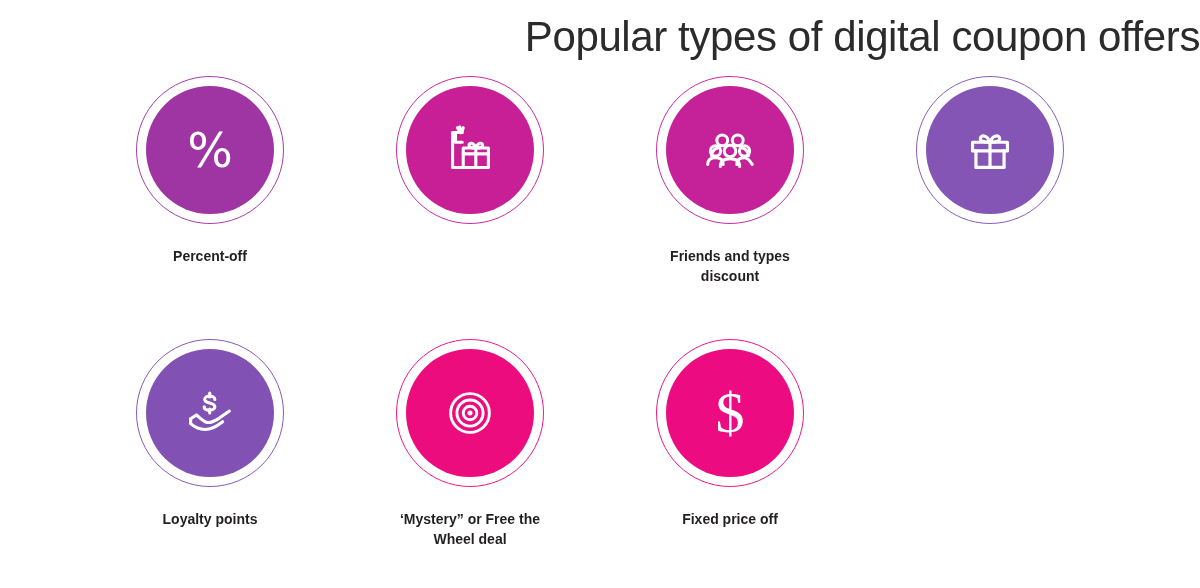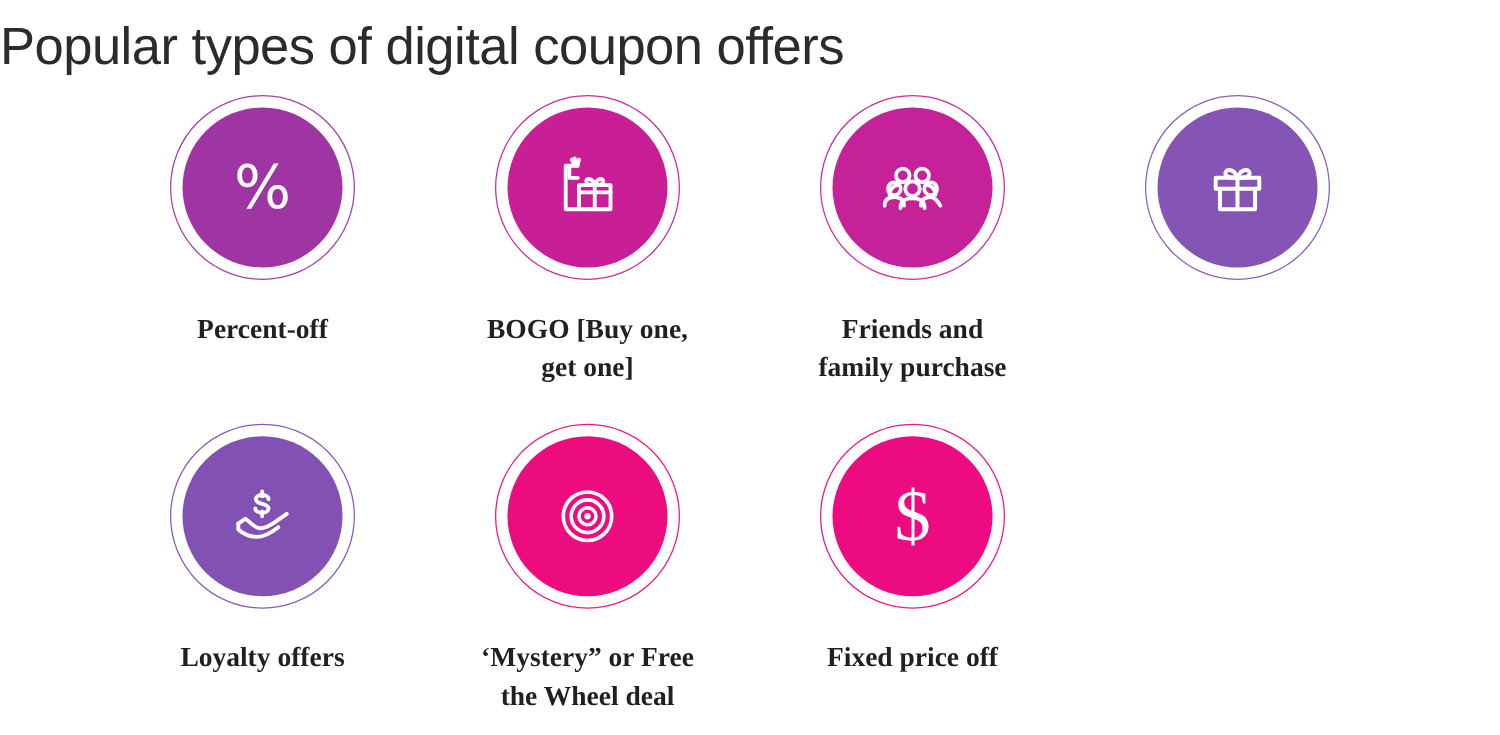--- a/index.html
+++ b/index.html
@@ -22,21 +22,21 @@
     height: 588px;
     position: relative;
     background: #ffffff;
   }
 
   .page-title {
     position: absolute;
     top: 12px;
     left: 0;
     width: 1200px;
-    text-align: left;
+    text-align: right;
     font-size: 42px;
     font-weight: 400;
     letter-spacing: -0.4px;
     color: #2b2b2b;
     line-height: 1.18;
     white-space: nowrap;
   }
 
   .grid {
     position: absolute;
@@ -121,25 +121,24 @@
     font-size: 58px;
     font-weight: 400;
     line-height: 1;
     font-family: "Liberation Serif", serif;
   }
 
   .cell-label {
     margin-top: 33px;
     width: 175px;
     text-align: center;
-    font-size: 22px;
+    font-size: 14px;
     font-weight: bold;
     line-height: 1.42;
     color: #231f20;
-    font-family: Liberation Serif, serif;
   }
 </style>
 </head>
 <body>
 
 <div class="infographic">
 
   <div class="page-title">Popular types of digital coupon offers</div>
 
   <div class="grid">
@@ -162,42 +161,41 @@
             <path d="M17 14 L17 24 L24 24"></path>
             <path d="M19 9 L22 14 M25 9 L23.5 14 M21.5 8 L21.5 13"></path>
             <rect x="25" y="30" width="26" height="20"></rect>
             <line x1="25" y1="36" x2="51" y2="36"></line>
             <line x1="38" y1="30" x2="38" y2="50"></line>
             <path d="M38 30 C36 24, 31 24, 31 27 C31 29.5, 35 30, 38 30 Z"></path>
             <path d="M38 30 C40 24, 45 24, 45 27 C45 29.5, 41 30, 38 30 Z"></path>
           </svg>
         </span>
       </div>
-      <div class="cell-label">BOGO [Buy one, get one]</div>
     </div>
 
     <div class="cell">
       <div class="badge" style="color:#c5229a">
         <span class="disc"></span>
         <span class="glyph">
           <svg viewBox="0 0 64 64" fill="none" stroke="#ffffff" stroke-width="3.1" stroke-linecap="round" stroke-linejoin="round">
             <circle cx="24" cy="22" r="5.6"></circle>
             <circle cx="40" cy="22" r="5.6"></circle>
             <path d="M13 38 C13 32, 18 30, 20 30"></path>
             <path d="M51 38 C51 32, 46 30, 44 30"></path>
             <circle cx="17" cy="33" r="5.3"></circle>
             <circle cx="47" cy="33" r="5.3"></circle>
             <circle cx="32" cy="33" r="6"></circle>
             <path d="M9 47 C9 41, 13 40, 17 40 C21 40, 25 41, 25 47"></path>
             <path d="M39 47 C39 41, 43 40, 47 40 C51 40, 55 47, 55 47"></path>
             <path d="M22 49 C22 42, 27 41, 32 41 C37 41, 42 42, 42 49"></path>
           </svg>
         </span>
       </div>
-      <div class="cell-label">Friends and family purchase</div>
+      <div class="cell-label">Friends and types discount</div>
     </div>
 
     <div class="cell">
       <div class="badge" style="color:#8455b5">
         <span class="disc"></span>
         <span class="glyph">
           <svg viewBox="0 0 64 64" fill="none" stroke="#ffffff" stroke-width="3.3" stroke-linecap="round" stroke-linejoin="round">
             <rect x="14" y="24" width="36" height="9"></rect>
             <path d="M17.5 33 L17.5 50 L46.5 50 L46.5 33"></path>
             <line x1="32" y1="24" x2="32" y2="50"></line>
@@ -214,21 +212,21 @@
         <span class="glyph">
           <svg viewBox="0 0 64 64" fill="none" stroke="#ffffff" stroke-width="3.2" stroke-linecap="round" stroke-linejoin="round">
             <path d="M37 18 C37 15.5, 34 14.5, 31.5 14.5 C29 14.5, 26.5 15.8, 26.5 18 C26.5 22.5, 37 21, 37 25.5 C37 27.8, 34.5 29, 31.8 29 C29 29, 26 28, 26 25.5"></path>
             <line x1="31.7" y1="11.5" x2="31.7" y2="15.5"></line>
             <line x1="31.7" y1="28" x2="31.7" y2="32"></line>
             <path d="M12 38 L18 34 C21 36.5, 24 40, 28 41.5 C32 43, 37.5 40, 42 37 L52 30"></path>
             <path d="M12 38 L12 43 C16 46.5, 21 49, 27 49 C34 49, 40 45, 45 41"></path>
           </svg>
         </span>
       </div>
-      <div class="cell-label">Loyalty offers</div>
+      <div class="cell-label">Loyalty points</div>
     </div>
 
     <div class="cell">
       <div class="badge" style="color:#ed0c7e">
         <span class="disc"></span>
         <span class="glyph">
           <svg viewBox="0 0 64 64" fill="none" stroke="#ffffff" stroke-width="3">
             <circle cx="32" cy="32" r="20"></circle>
             <circle cx="32" cy="32" r="13.5"></circle>
             <circle cx="32" cy="32" r="7"></circle>

